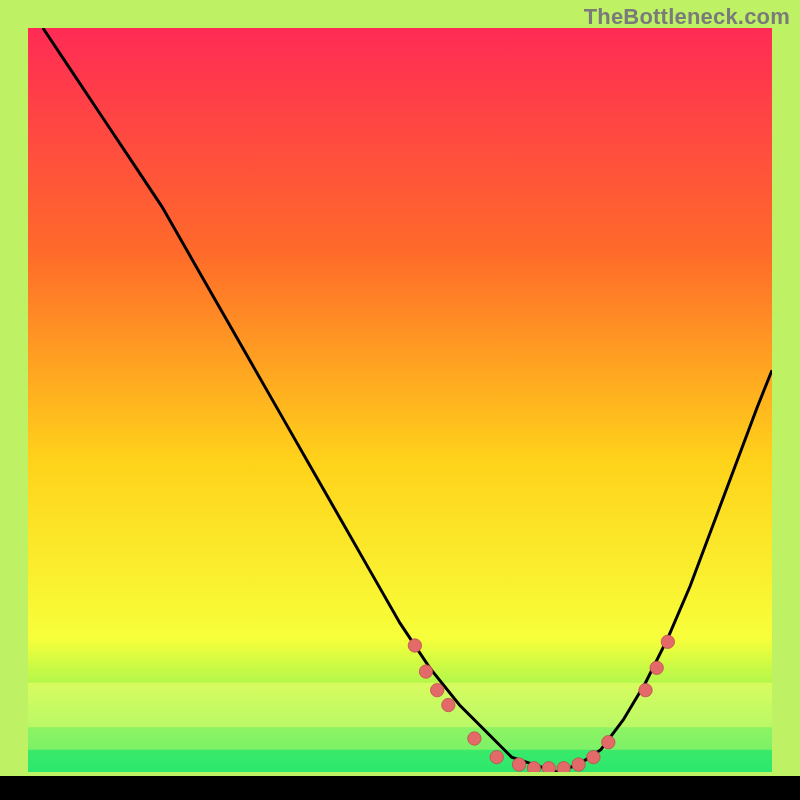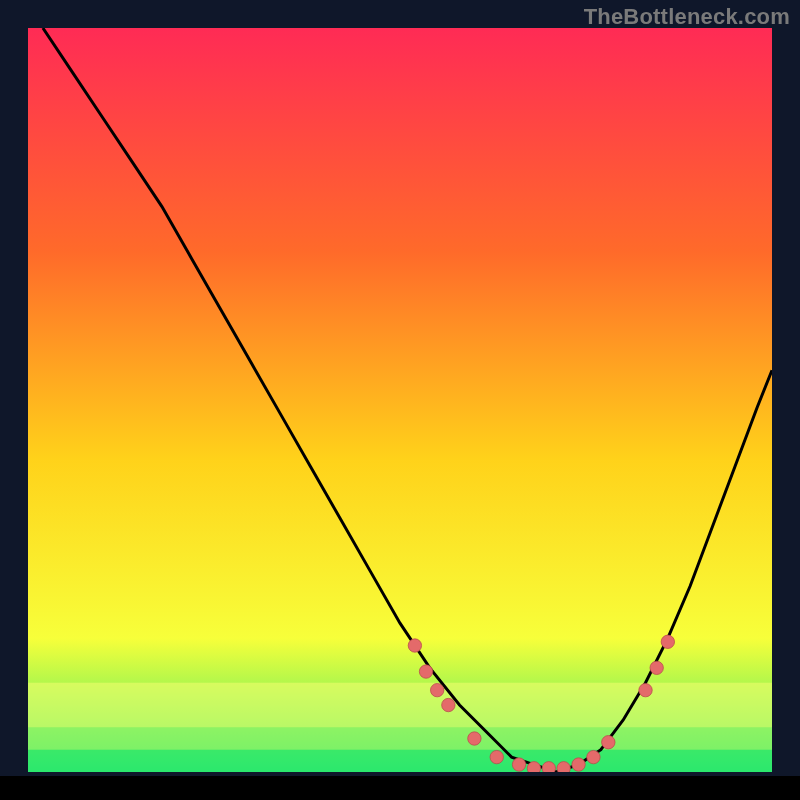--- a/index.html
+++ b/index.html
@@ -1,17 +1,17 @@
 <!DOCTYPE html>
 <html><head>
 <meta charset="utf-8">
 <style>
   * { margin: 0; padding: 0; box-sizing: border-box; }
   html, body { width: 800px; height: 800px; background: #000; overflow: hidden; }
-  .wrap { position: relative; width: 800px; height: 776px; background: #0f172a; }
+  .wrap { position: relative; width: 800px; height: 776px; background: #bef264; }
   .watermark {
     position: absolute;
     top: 4px;
     right: 10px;
     font-family: Arial, Helvetica, sans-serif;
     font-size: 22px;
     font-weight: 600;
     color: #7a7a7a;
     letter-spacing: 0.2px;
   }

